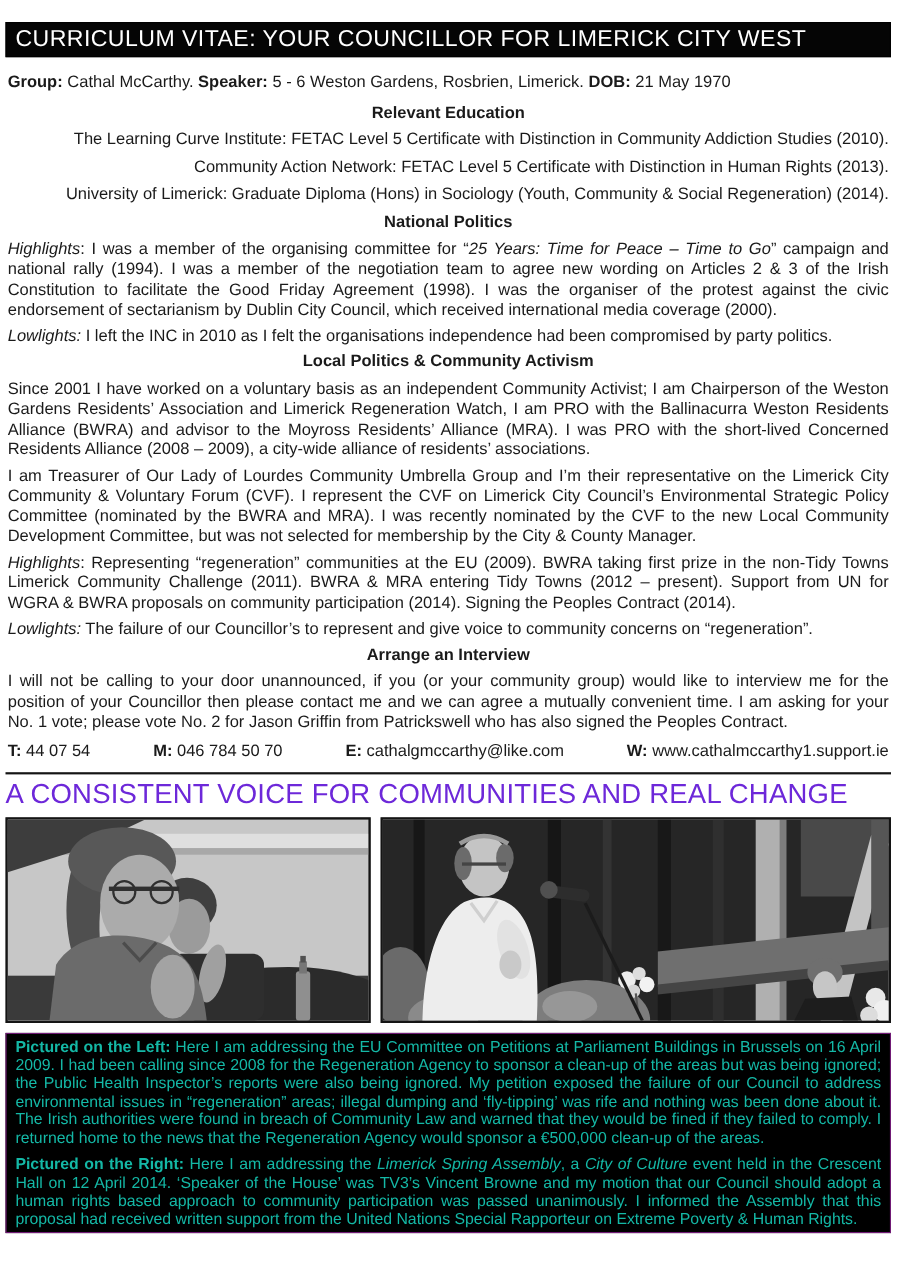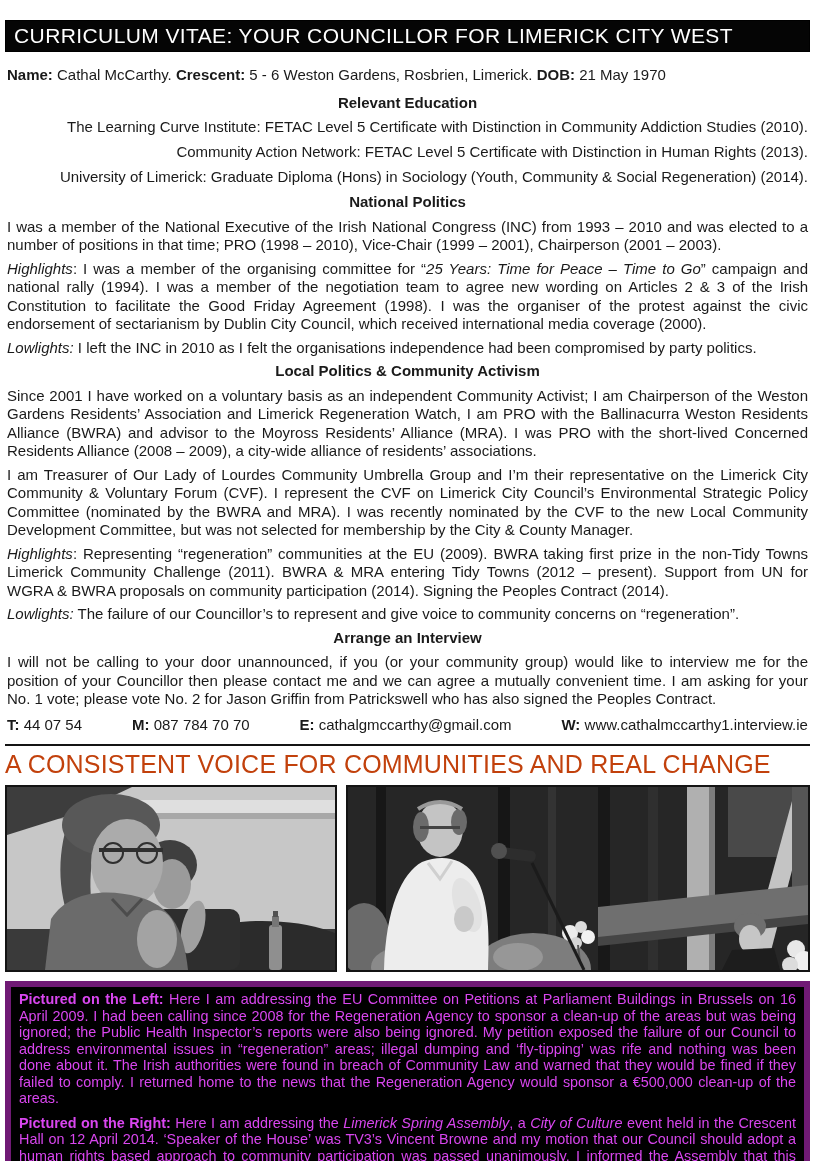--- a/index.html
+++ b/index.html
@@ -35,85 +35,84 @@
   .contact{
     display:flex;justify-content:space-between;
     margin:7px 2px 0 2px;font-size:15px;line-height:18.5px;
     white-space:nowrap;
     gap:12px;
   }
   .rule{border:none;border-top:2px solid #141414;margin:10px 0 5px 0;}
 
   .banner{
     font-size:25px;line-height:27px;letter-spacing:.2px;
-    font-weight:400;color:#c2410c;white-space:nowrap;margin:2px 0 7px 0;
+    font-weight:400;color:#6d28d9;white-space:nowrap;margin:2px 0 7px 0;
   }
 
   .photos{display:flex;gap:9px;}
   .photo{
     border:2px solid #141414;height:183px;background:#888;
     box-sizing:content-box;overflow:hidden;
   }
   .photo.left{width:328px;}
   .photo.right{width:460px;}
   .photo svg{display:block;width:100%;height:100%;}
 
   .caption-box{
-    margin-top:9px;background:#000;color:#d946ef;
-    border:6px solid #701a75;padding:4px 8px 3px 8px;
+    margin-top:9px;background:#000;color:#14b8a6;
+    border:1px solid #701a75;padding:4px 8px 3px 8px;
   }
   .caption-box p{
     font-size:14.4px;line-height:16.5px;text-align:justify;
     margin:0 0 8px 0;
   }
   .caption-box p:last-child{margin-bottom:0;}
 </style>
 </head>
 <body>
 
 <div class="page">
 
   <div class="titlebar">
     <span>CURRICULUM VITAE: YOUR COUNCILLOR FOR LIMERICK CITY WEST</span>
   </div>
 
-  <p class="meta"><span class="b">Name:</span><span> Cathal McCarthy. </span><span class="b">Crescent:</span><span> 5 - 6 Weston Gardens, Rosbrien, Limerick. </span><span class="b">DOB:</span><span> 21 May 1970</span></p>
+  <p class="meta"><span class="b">Group:</span><span> Cathal McCarthy. </span><span class="b">Speaker:</span><span> 5 - 6 Weston Gardens, Rosbrien, Limerick. </span><span class="b">DOB:</span><span> 21 May 1970</span></p>
 
   <section class="edu">
     <h2>Relevant Education</h2>
     <p class="body">The Learning Curve Institute: FETAC Level 5 Certificate with Distinction in Community Addiction Studies (2010).</p>
     <p class="body">Community Action Network: FETAC Level 5 Certificate with Distinction in Human Rights (2013).</p>
     <p class="body">University of Limerick: Graduate Diploma (Hons) in Sociology (Youth, Community &amp; Social Regeneration) (2014).</p>
   </section>
 
   <section>
     <h2 class="tight">National Politics</h2>
-    <p class="body">I was a member of the National Executive of the Irish National Congress (INC) from 1993 – 2010 and was elected to a number of positions in that time; PRO (1998 – 2010), Vice-Chair (1999 – 2001), Chairperson (2001 – 2003).</p>
     <p class="body"><span class="it">Highlights</span><span>: I was a member of the organising committee for “</span><span class="it">25 Years: Time for Peace – Time to Go</span><span>” campaign and national rally (1994). I was a member of the negotiation team to agree new wording on Articles 2 &amp; 3 of the Irish Constitution to facilitate the Good Friday Agreement (1998). I was the organiser of the protest against the civic endorsement of sectarianism by Dublin City Council, which received international media coverage (2000).</span></p>
     <p class="body"><span class="it">Lowlights:</span><span> I left the INC in 2010 as I felt the organisations independence had been compromised by party politics.</span></p>
   </section>
 
   <section>
     <h2 class="tight">Local Politics &amp; Community Activism</h2>
     <p class="body">Since 2001 I have worked on a voluntary basis as an independent Community Activist; I am Chairperson of the Weston Gardens Residents’ Association and Limerick Regeneration Watch, I am PRO with the Ballinacurra Weston Residents Alliance (BWRA) and advisor to the Moyross Residents’ Alliance (MRA). I was PRO with the short-lived Concerned Residents Alliance (2008 – 2009), a city-wide alliance of residents’ associations.</p>
     <p class="body">I am Treasurer of Our Lady of Lourdes Community Umbrella Group and I’m their representative on the Limerick City Community &amp; Voluntary Forum (CVF). I represent the CVF on Limerick City Council’s Environmental Strategic Policy Committee (nominated by the BWRA and MRA). I was recently nominated by the CVF to the new Local Community Development Committee, but was not selected for membership by the City &amp; County Manager.</p>
     <p class="body"><span class="it">Highlights</span><span>: Representing “regeneration” communities at the EU (2009). BWRA taking first prize in the non-Tidy Towns Limerick Community Challenge (2011). BWRA &amp; MRA entering Tidy Towns (2012 – present). Support from UN for WGRA &amp; BWRA proposals on community participation (2014). Signing the Peoples Contract (2014).</span></p>
     <p class="body"><span class="it">Lowlights:</span><span> The failure of our Councillor’s to represent and give voice to community concerns on “regeneration”.</span></p>
   </section>
 
   <section>
     <h2 class="tight">Arrange an Interview</h2>
     <p class="body">I will not be calling to your door unannounced, if you (or your community group) would like to interview me for the position of your Councillor then please contact me and we can agree a mutually convenient time. I am asking for your No. 1 vote; please vote No. 2 for Jason Griffin from Patrickswell who has also signed the Peoples Contract.</p>
   </section>
 
   <div class="contact">
     <span><span class="b">T:</span><span> 44 07 54</span></span>
-    <span><span class="b">M:</span><span> 087 784 70 70</span></span>
-    <span><span class="b">E:</span><span> cathalgmccarthy@gmail.com</span></span>
-    <span><span class="b">W:</span><span> www.cathalmccarthy1.interview.ie</span></span>
+    <span><span class="b">M:</span><span> 046 784 50 70</span></span>
+    <span><span class="b">E:</span><span> cathalgmccarthy@like.com</span></span>
+    <span><span class="b">W:</span><span> www.cathalmccarthy1.support.ie</span></span>
   </div>
 
   <hr class="rule">
 
   <div class="banner">A CONSISTENT VOICE FOR COMMUNITIES AND REAL CHANGE</div>
 
   <div class="photos">
     <figure class="photo left" style="margin:0">
       <svg viewBox="0 0 328 183" preserveAspectRatio="none">
         <rect width="328" height="183" fill="#c7c7c7"></rect>

